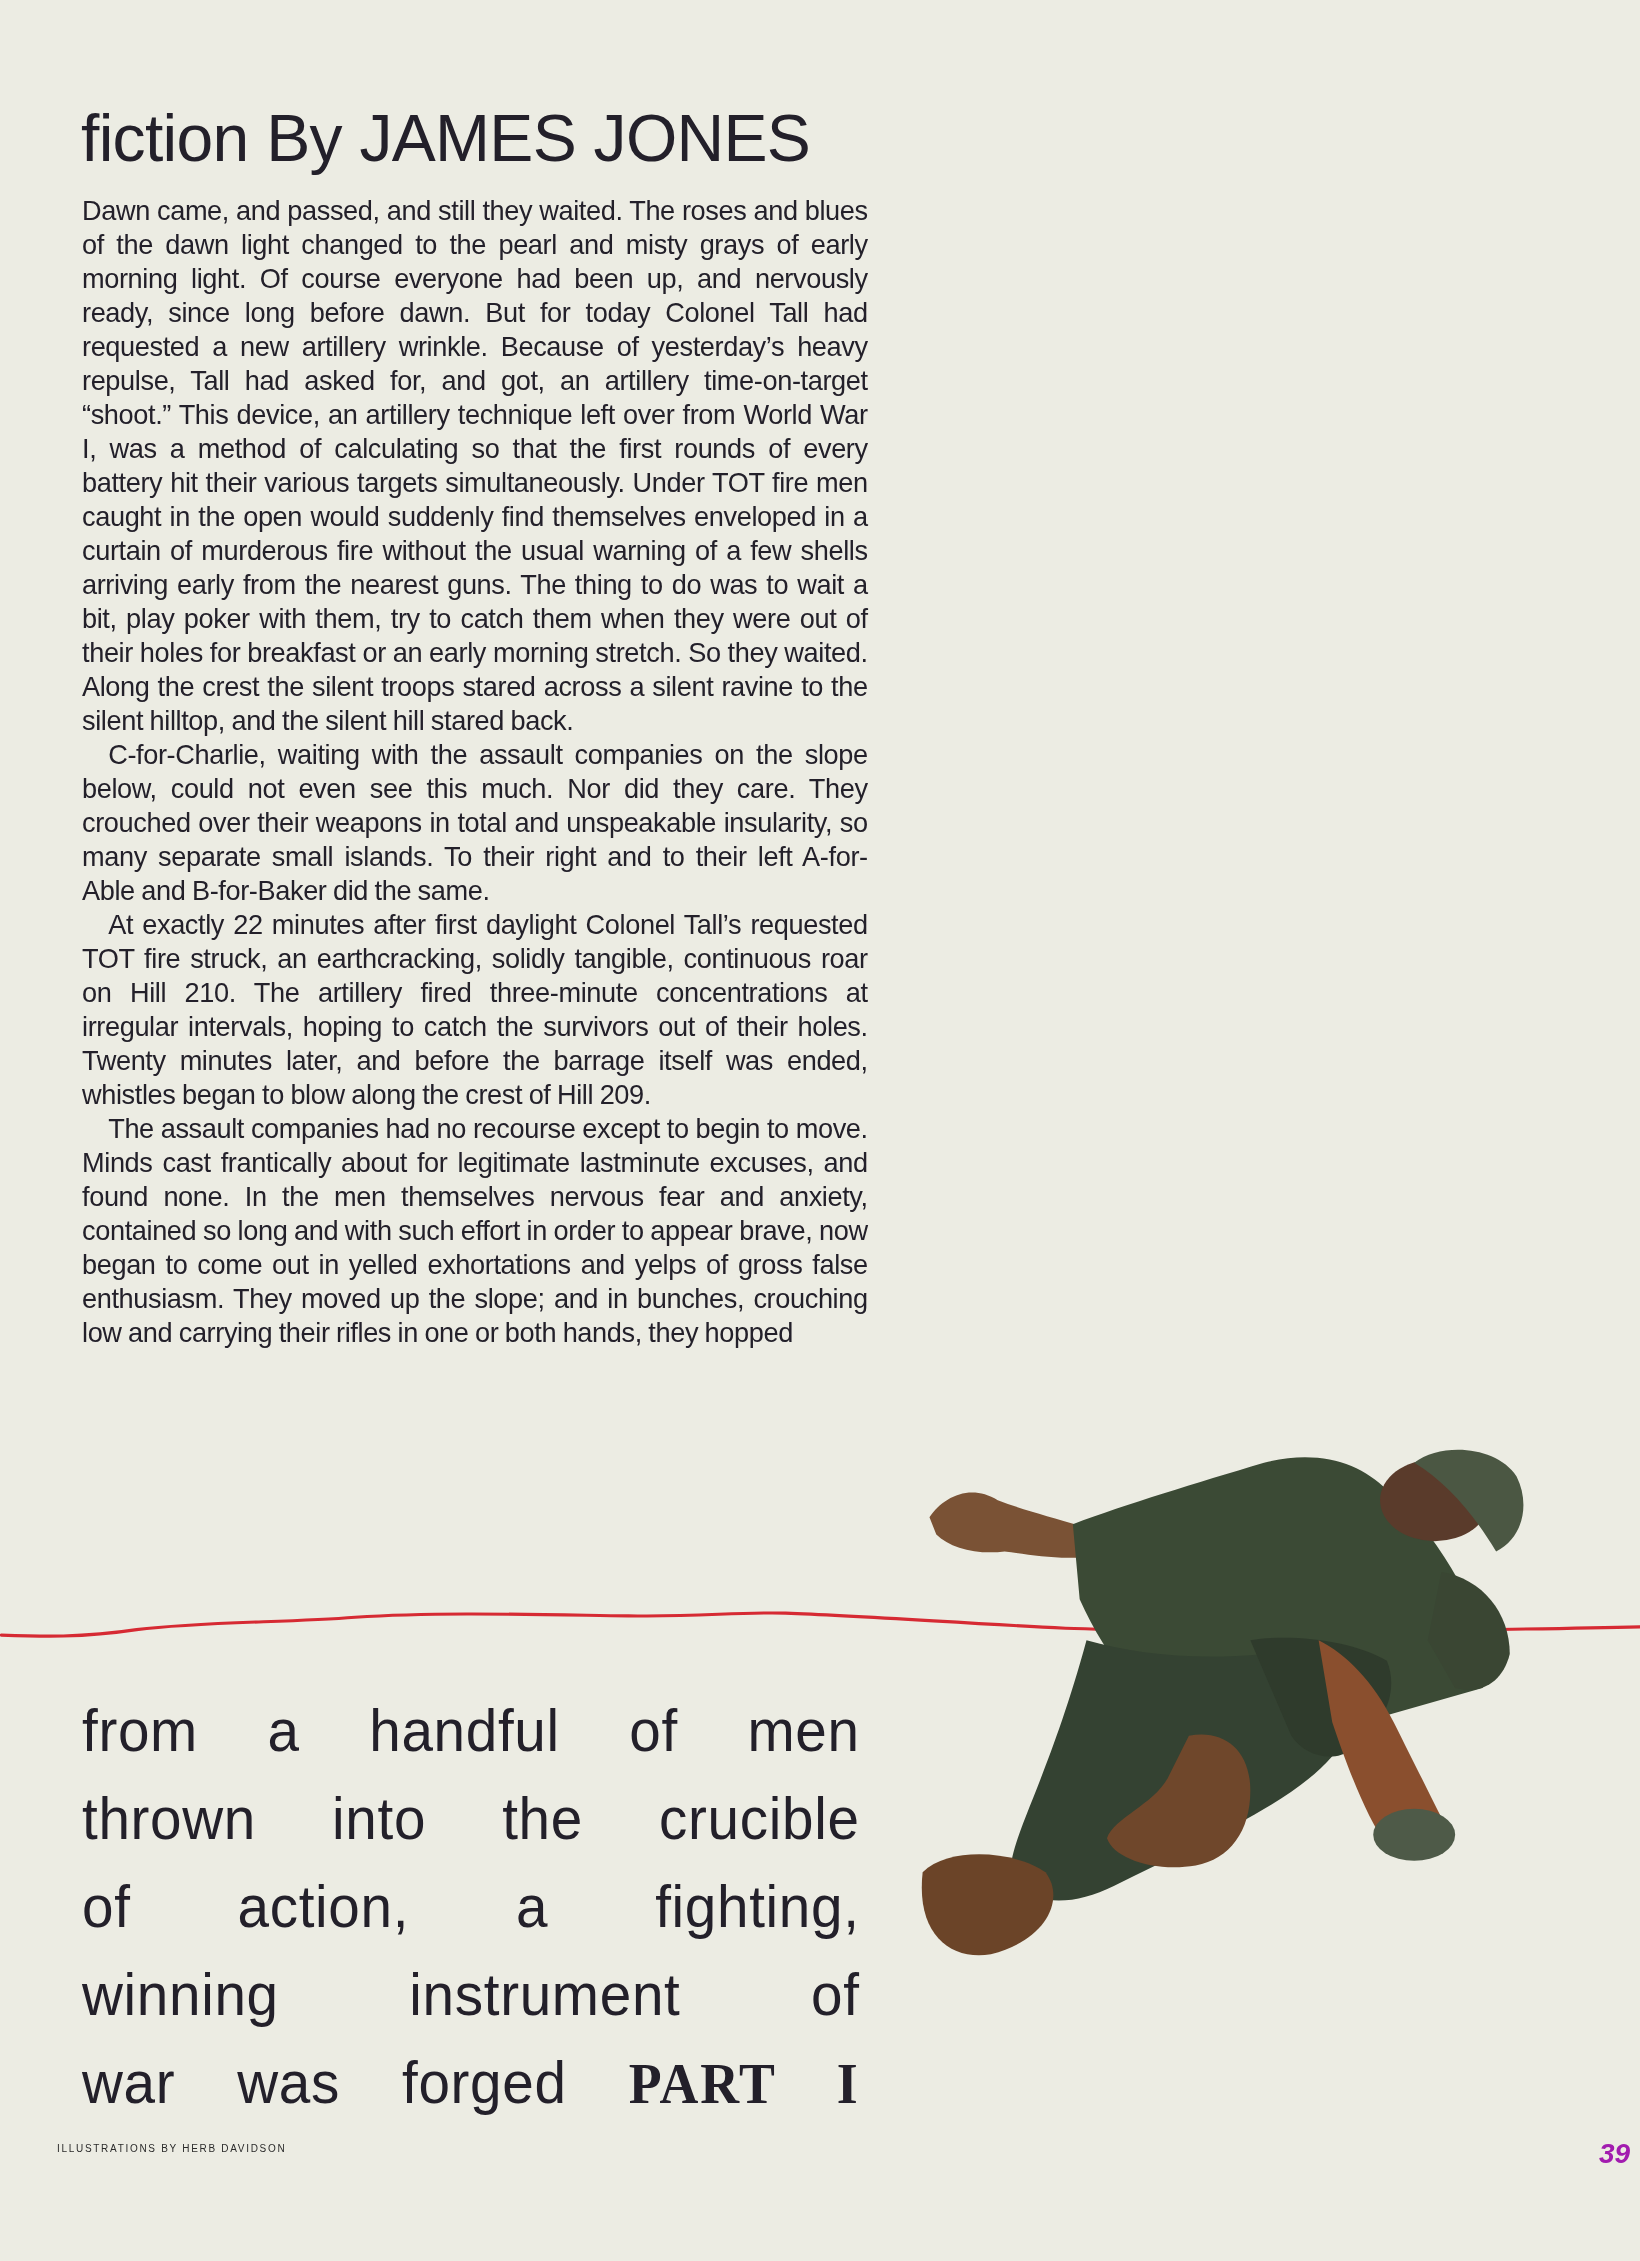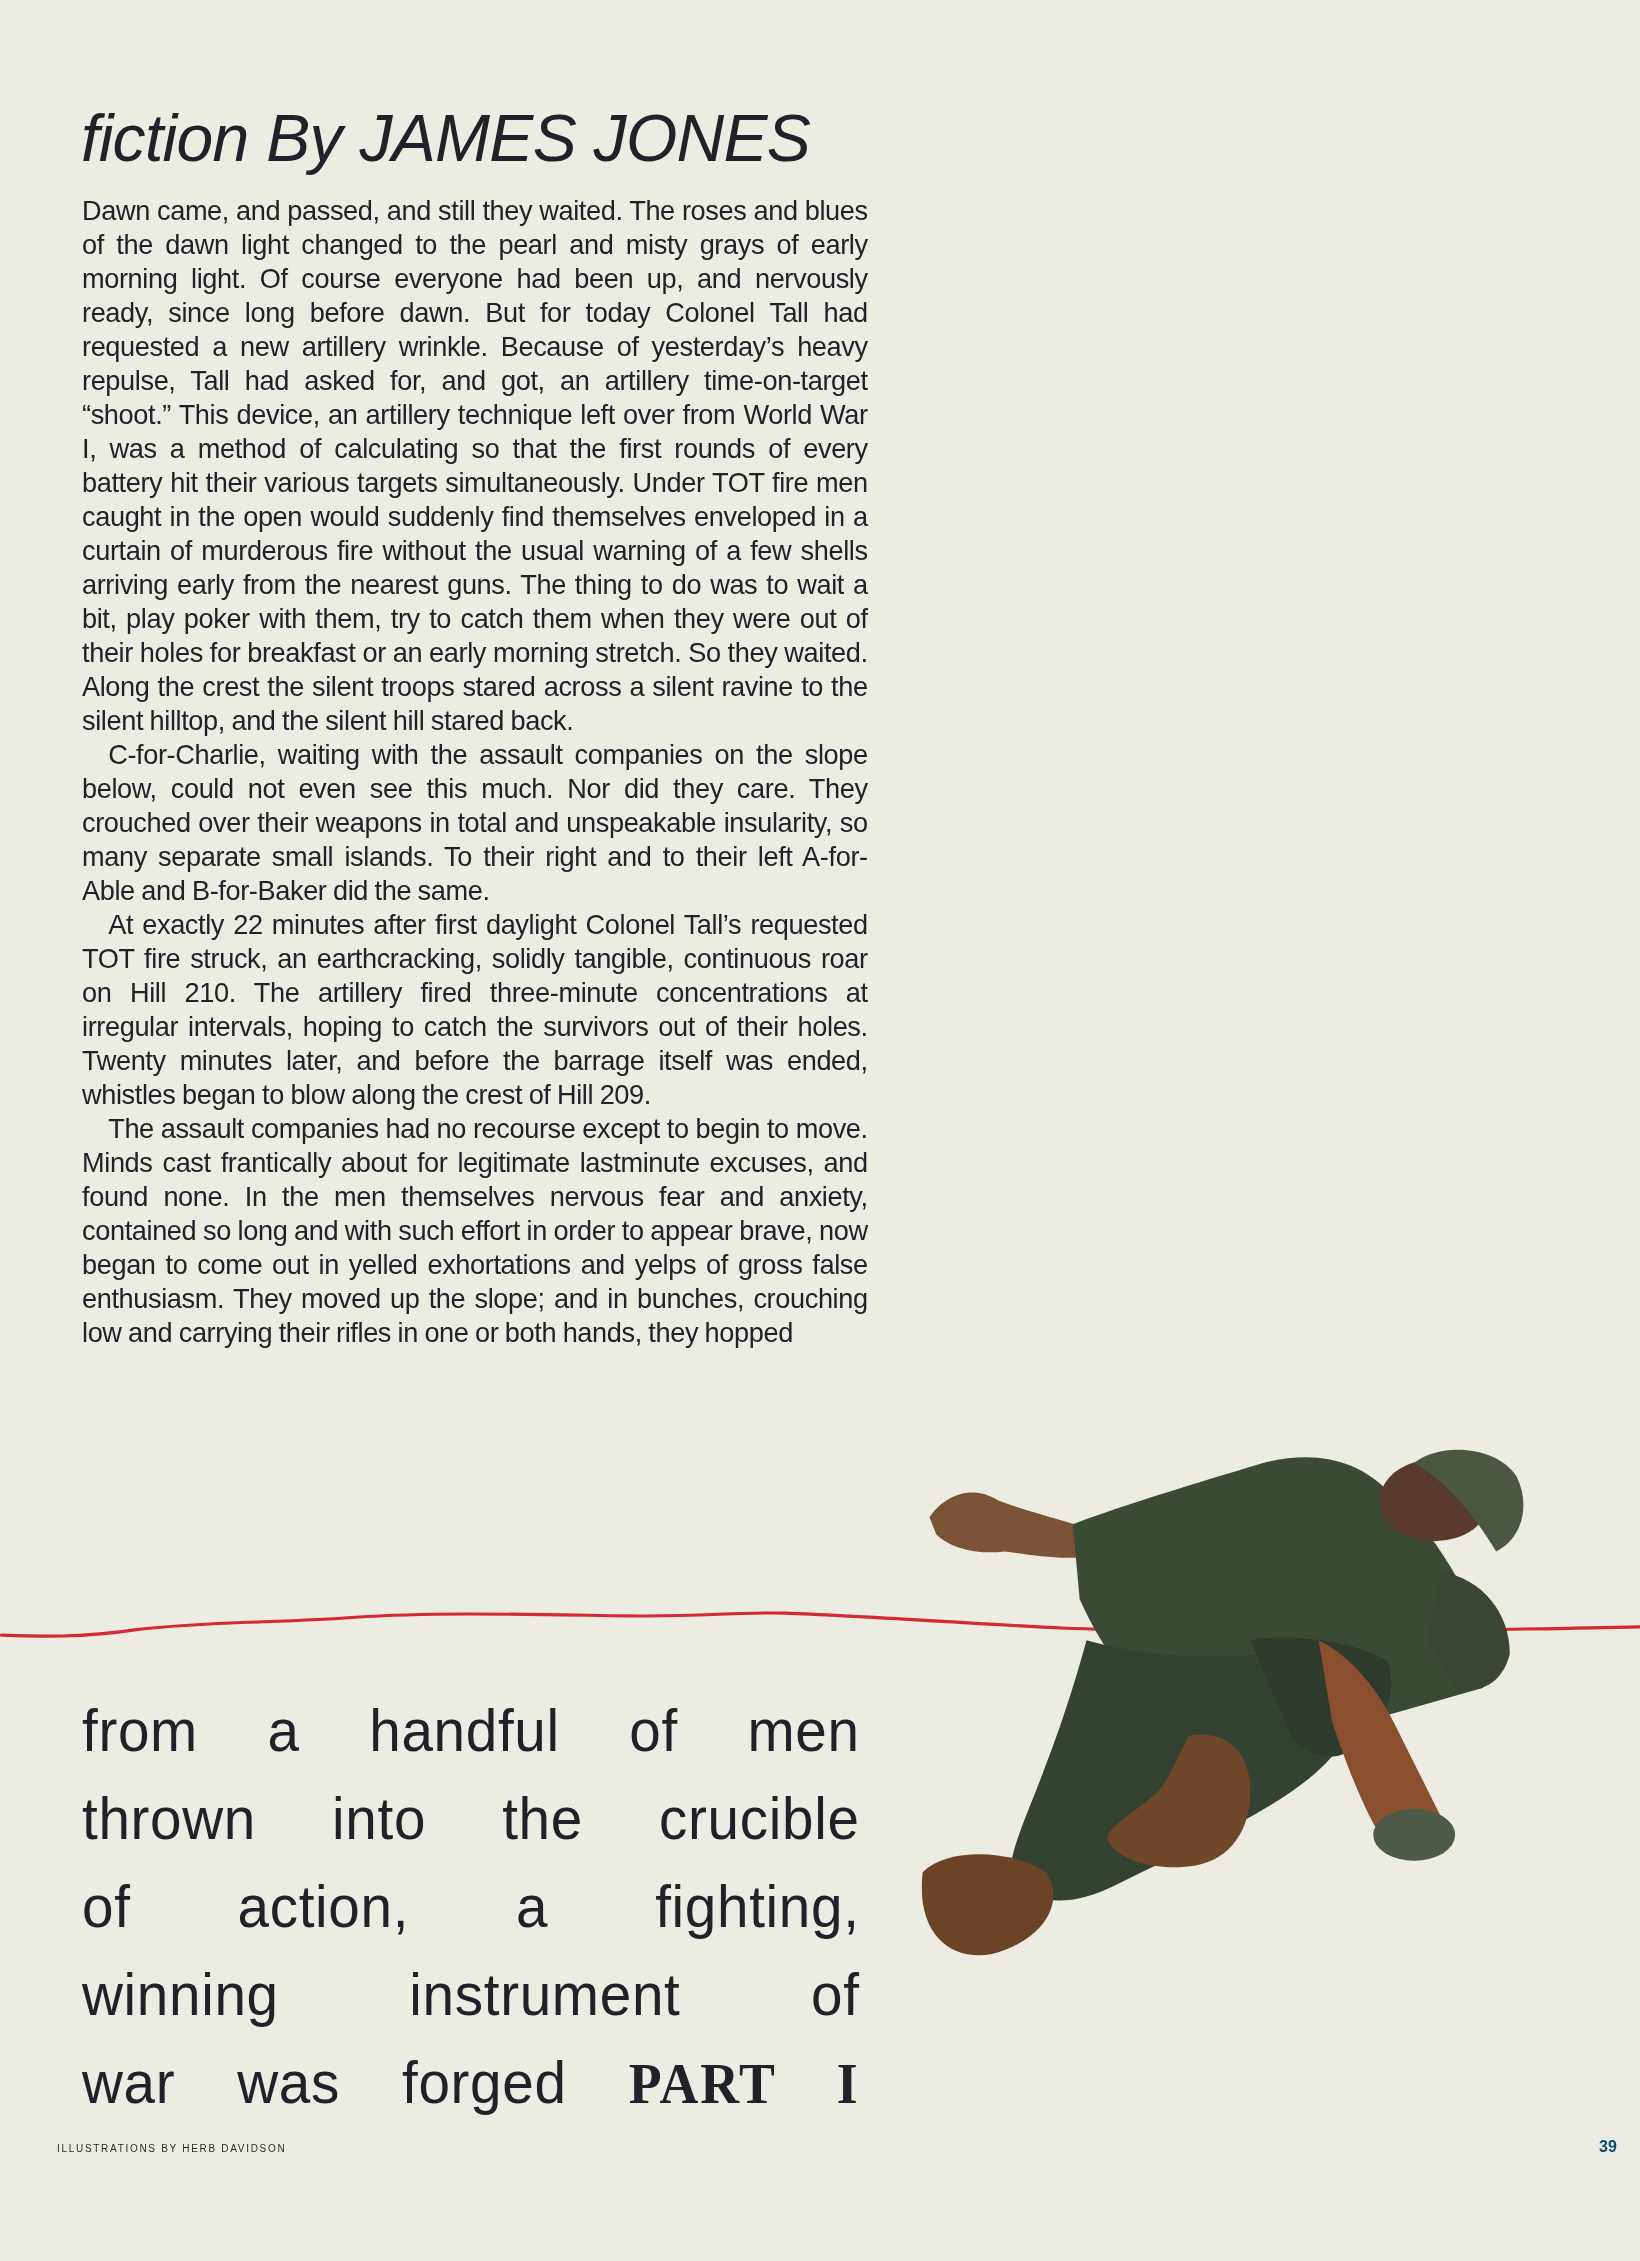--- a/index.html
+++ b/index.html
@@ -8,21 +8,21 @@
     background: #ecece3;
     position: relative; overflow: hidden;
     font-family: "Liberation Sans", sans-serif;
     color: #23202a;
   }
   .page { position: absolute; inset: 0; }
   .title {
     position: absolute; left: 81px; top: 101px;
     font-family: "Liberation Sans", sans-serif;
     font-size: 66px; line-height: 75px; font-weight: normal;
-    letter-spacing: -0.7px; white-space: nowrap; margin: 0; font-style: italic;
+    letter-spacing: -0.7px; white-space: nowrap; margin: 0;
   }
   .body-col {
     position: absolute; left: 82px; top: 194px; width: 810px;
     font-family: "Liberation Sans", sans-serif;
     font-size: 28px; line-height: 34px;
     text-align: justify; letter-spacing: -0.4px;
     word-spacing: -0.7px;
     transform: scaleX(0.97); transform-origin: left top;
   }
   .body-col p { margin: 0; }
@@ -39,21 +39,21 @@
   .part {
     font-family: "Liberation Serif", serif; font-weight: bold;
     font-size: 56px; letter-spacing: 2px;
   }
   .credit {
     position: absolute; left: 57px; top: 2143px;
     font-size: 10px; letter-spacing: 1.7px; color: #2a2a2a;
   }
   .page-num {
     position: absolute; left: 1599px; top: 2138px;
-    font-size: 16px; font-weight: bold; color: #0c4a6e;
+    font-size: 28px; font-weight: bold; color: #a21caf; font-style: italic;
   }
   .illustration { position: absolute; left: 909px; top: 1435px; width: 710px; height: 547px; }
 </style>
 </head>
 <body>
 
 <div class="page">
 
   <h1 class="title">fiction By JAMES JONES</h1>
 

